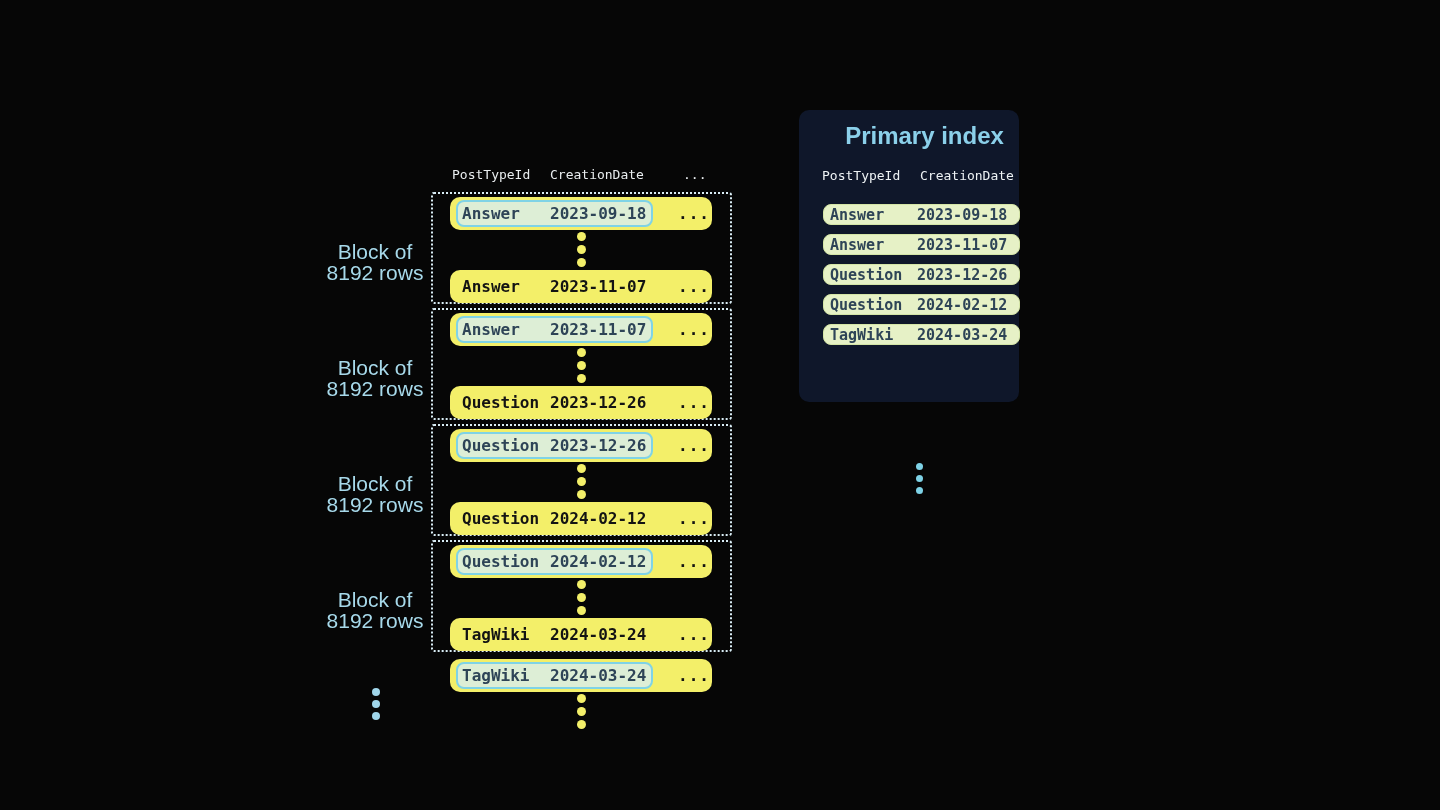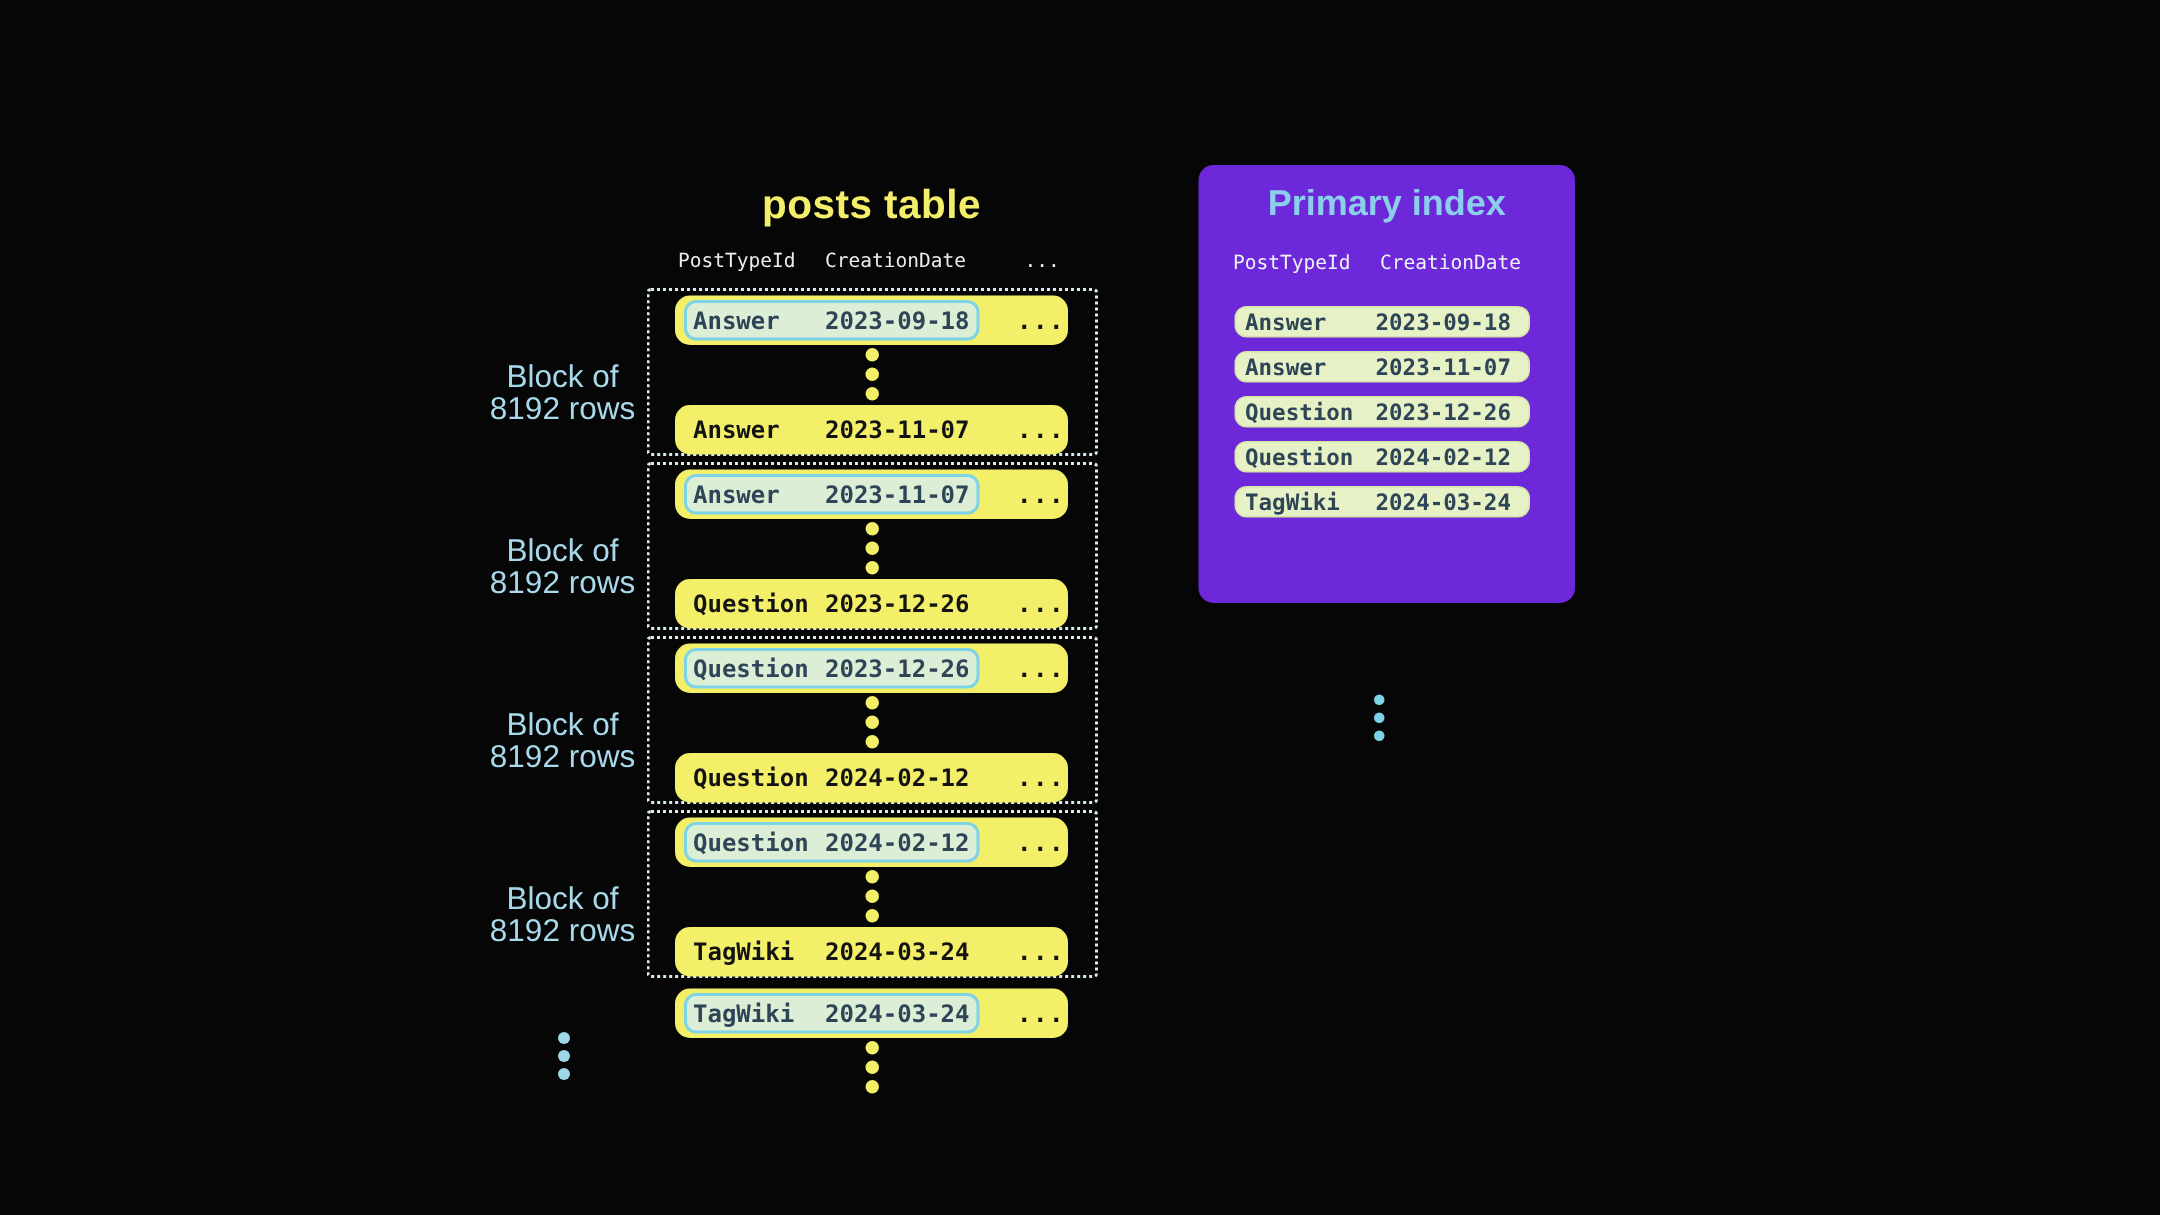--- a/index.html
+++ b/index.html
@@ -90,22 +90,22 @@
   .ydots i { width: 9px; height: 9px; background: #f3ef69; }
   .bdots { gap: 4px; }
   .bdots i { width: 8px; height: 8px; background: #a0d6ea; }
   .pidots { gap: 5px; }
   .pidots i { width: 7px; height: 7px; background: #7ed2e6; }
   .block .vdots { left: 144px; top: 38px; }
 
   
   .pi-panel {
     position: absolute;
-    left: 799px; top: 110px; width: 251px; height: 292px;
-    background: #6d28d9;
+    left: 799px; top: 110px; width: 220px; height: 292px;
+    background: #0f172a;
     border-radius: 10px;
   }
   .pi-title {
     position: absolute;
     left: 0; top: 12px; width: 251px;
     text-align: center;
     color: #8bd0ea;
     font-size: 24px;
     font-weight: 700;
   }
@@ -133,21 +133,20 @@
     font-size: 15px;
     color: #2e4457;
   }
   .pi-row .cell-type { width: 87px; }
 </style>
 </head>
 <body>
 
 <div class="canvas">
 
-  <div class="posts-title">posts table</div>
   <div class="posts-header">
     <span class="h-type">PostTypeId</span>
     <span class="h-date">CreationDate</span>
     <span class="h-more">...</span>
   </div>
 
   <div class="block-label" style="top:241px">
     <div>Block of</div>
     <div>8192 rows</div>
   </div>

